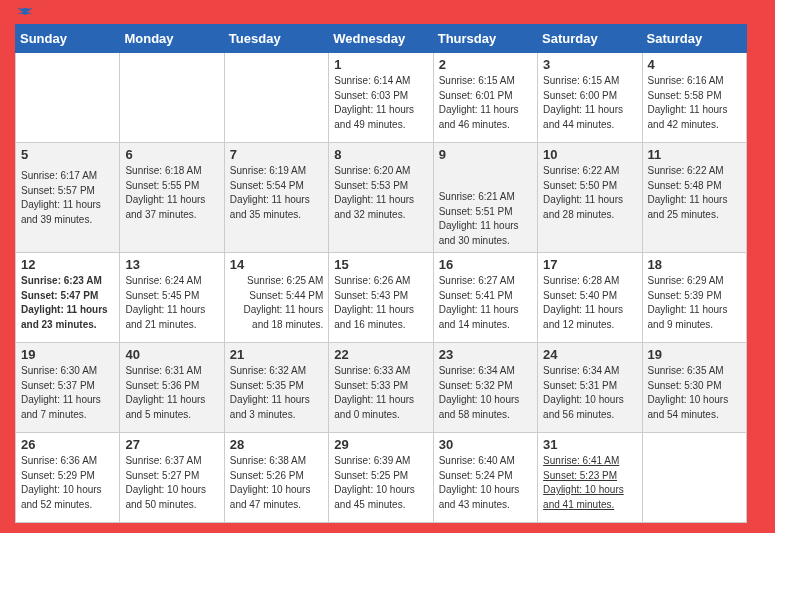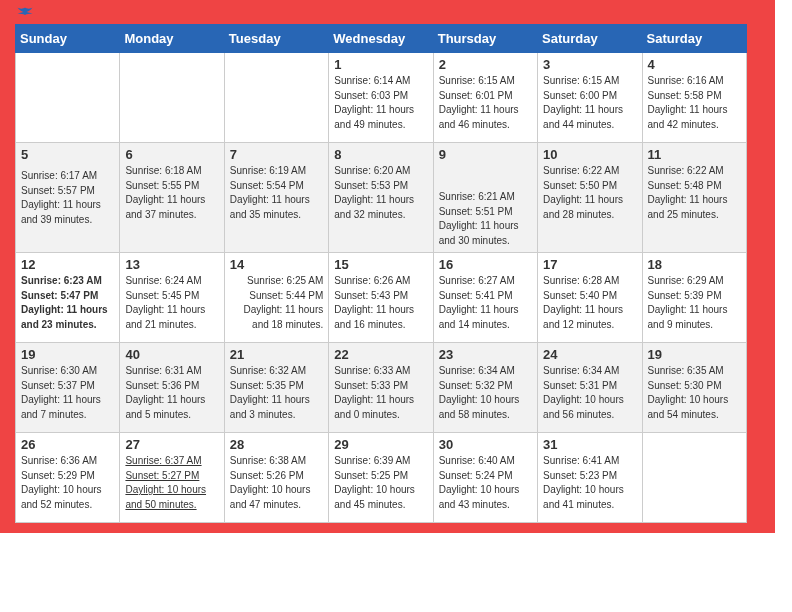--- a/index.html
+++ b/index.html
@@ -302,21 +302,21 @@
         <tr>
           <td>
             <div class="day-number">26</div>
             <div class="day-info" style="white-space: pre-line;">Sunrise: 6:36 AM
 Sunset: 5:29 PM
 Daylight: 10 hours
 and 52 minutes.</div>
           </td>
           <td>
             <div class="day-number">27</div>
-            <div class="day-info" style="white-space: pre-line; text-decoration: underline;">Sunrise: 6:37 AM
+            <div class="day-info" style="white-space: pre-line;">Sunrise: 6:37 AM
 Sunset: 5:27 PM
 Daylight: 10 hours
 and 50 minutes.</div>
           </td>
           <td>
             <div class="day-number">28</div>
             <div class="day-info" style="white-space: pre-line;">Sunrise: 6:38 AM
 Sunset: 5:26 PM
 Daylight: 10 hours
 and 47 minutes.</div>
@@ -330,21 +330,21 @@
           </td>
           <td>
             <div class="day-number">30</div>
             <div class="day-info" style="white-space: pre-line;">Sunrise: 6:40 AM
 Sunset: 5:24 PM
 Daylight: 10 hours
 and 43 minutes.</div>
           </td>
           <td>
             <div class="day-number">31</div>
-            <div class="day-info" style="white-space: pre-line;">Sunrise: 6:41 AM
+            <div class="day-info" style="white-space: pre-line; text-decoration: underline;">Sunrise: 6:41 AM
 Sunset: 5:23 PM
 Daylight: 10 hours
 and 41 minutes.</div>
           </td>
           <td class="empty-cell"></td>
         </tr>
       </tbody>
   </table>
 </div>
 

